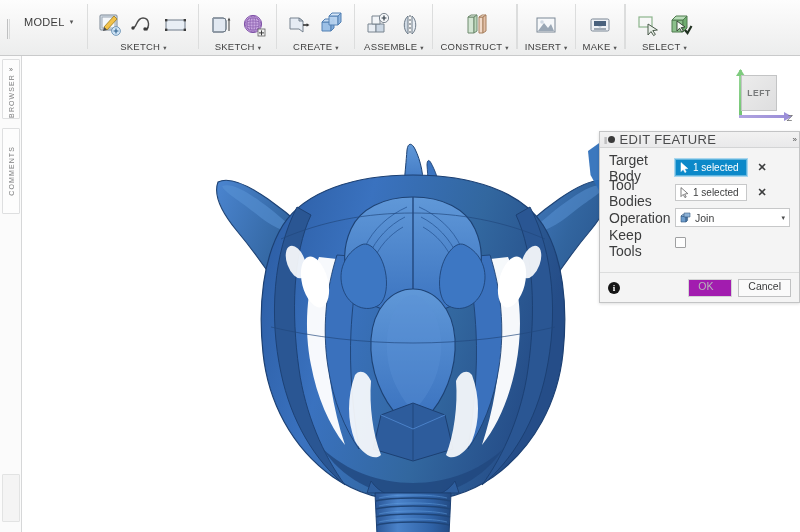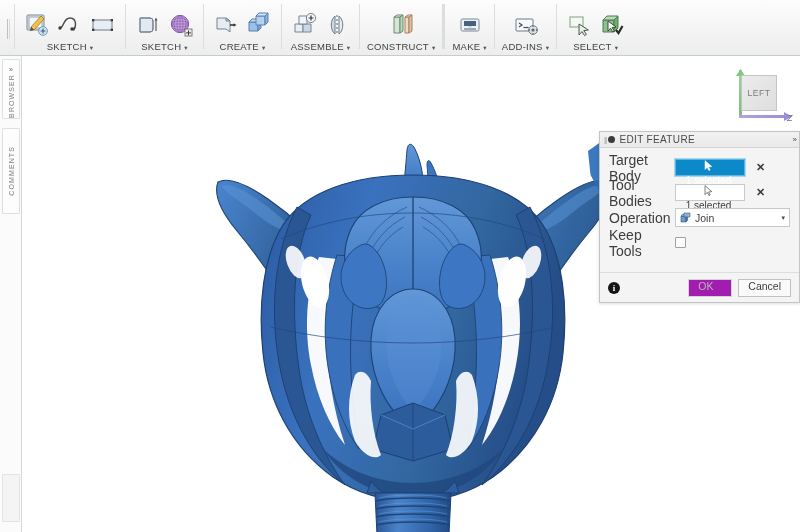--- a/index.html
+++ b/index.html
@@ -74,21 +74,21 @@
     position:absolute; left:23px; top:57px; width:777px; height:475px;
     background:#ffffff; overflow:hidden;
   }
 
   
   .viewcube{ position:absolute; right:5px; top:12px; width:70px; height:58px; }
   .vc-face{
     position:absolute; left:16px; top:6px; width:36px; height:36px;
     background:linear-gradient(135deg,#ececec,#dededf);
     border:1px solid #c3c4c5;
-    display:flex; align-items:center; justify-content:center;
+    display:flex; align-items:center; justify-content:center;font-weight:bold;
   }
   .vc-face span{ font-size:8.5px; color:#77797a; letter-spacing:.6px; }
   .vc-yaxis{ position:absolute; left:14px; top:1px; width:3px; height:48px;
     background:linear-gradient(#9ad89a,#6fc46f); }
   .vc-ytip{ position:absolute; left:11px; top:0px; width:9px; height:7px;
     background:#7ecb7e; clip-path:polygon(50% 0,100% 100%,0 100%); }
   .vc-zaxis{ position:absolute; left:14px; top:46px; width:48px; height:3px;
     background:linear-gradient(90deg,#b0a4e0,#9b8ed8); }
   .vc-ztip{ position:absolute; left:59px; top:43px; width:8px; height:9px;
     background:#9b8ed8; clip-path:polygon(0 0,100% 50%,0 100%); }
@@ -115,32 +115,32 @@
   .dlg-title{
     height:16px; background:linear-gradient(#f2f2f2,#e9e9ea);
     border-bottom:1px solid #d3d4d5;
     display:flex; align-items:center; padding:0 4px;
   }
   .dlg-grip{ font-size:7px; color:#a9aaab; letter-spacing:-1px; margin-right:2px; }
   .dlg-dot{
     width:7px; height:7px; border-radius:50%; background:#3a3a3a; margin-right:4px;
     flex:0 0 auto;
   }
-  .dlg-title .t{ font-size:10px; color:#4a4b4c; letter-spacing:.35px; }
+  .dlg-title .t{ font-size:13px; color:#4a4b4c; letter-spacing:.35px; }
   .dlg-expand{ margin-left:auto; font-size:8px; color:#4d4e4f; letter-spacing:-2px; }
 
   .dlg-body{ padding:7px 9px 0 9px; }
   .row{ display:flex; align-items:center; height:25px; }
   .row > .rl{ width:66px; flex:0 0 auto; font-size:14px; color:#3c3d3e; }
   .row.dim > .rl{ color:#b3b4b5; }
 
   .selbtn{
     height:17px; min-width:70px; display:flex; align-items:center; gap:4px;
     padding:0 7px 0 4px; font-size:10px; border:1px solid #c7c8c9;
-    background:#ffffff; color:#3c3d3e; cursor:pointer;flex-direction:column;
+    background:#ffffff; color:#3c3d3e; cursor:pointer;
   }
   .selbtn.active{ background:#0c89c9; border:1px solid #60b4dd; color:#ffffff;
     box-shadow:0 0 0 1px #a8d6ee; }
   .cursor-ic{ width:9px; height:11px; flex:0 0 auto; }
   .xbtn{
     margin-left:9px; width:13px; height:13px; font-size:11px; line-height:13px;
     text-align:center; color:#3c3d3e; cursor:pointer; font-weight:bold;
   }
   .ddl{
     flex:1; height:19px; background:#fff; border:1px solid #c7c8c9;
@@ -177,20 +177,24 @@
 <body>
 
 <div id="app">
 
   <div class="toolbar">
 
     <div class="grip">
       <i></i>
     </div>
 
+    <div class="wsbtn">
+      <span>MODEL</span>
+      <span class="car">▾</span>
+    </div>
 
     <div class="vsep"></div>
 
     <div class="grp">
       <div class="icons">
         <span class="ic">
             <svg viewBox="0 0 30 30">
           <rect x="5" y="5" width="17" height="15" rx="1" fill="#dfe6ef" stroke="#7b8795"></rect>
           <rect x="7" y="7" width="13" height="11" fill="#f4f7fa" stroke="#9aa6b3"></rect>
           <path d="M9 17 L19 6 L22 9 L12 20 Z" fill="#f2c14a" stroke="#9c7c1c" stroke-width=".8"></path>
@@ -332,20 +336,35 @@
         <span>CONSTRUCT</span>
         <span class="car">▾</span>
       </div>
     </div>
 
     <div class="vsep"></div>
 
 
     <div class="vsep"></div>
 
+    <div class="grp">
+      <div class="icons">
+        <span class="ic">
+            <svg viewBox="0 0 30 30">
+          <rect x="6" y="8" width="18" height="14" fill="#f6f8fa" stroke="#7b8795"></rect>
+          <path d="M7 21 l6 -8 l4 5 l3 -4 l3 7 z" fill="#9aa7b5"></path>
+          <circle cx="11" cy="12" r="1.8" fill="#cfd8e2"></circle>
+        </svg>
+          </span>
+      </div>
+      <div class="lbl">
+        <span>INSERT</span>
+        <span class="car">▾</span>
+      </div>
+    </div>
 
     <div class="vsep"></div>
 
     <div class="grp">
       <div class="icons">
         <span class="ic">
             <svg viewBox="0 0 30 30">
           <rect x="6" y="9" width="18" height="12" rx="1.5" fill="#eef1f5" stroke="#7b8795"></rect>
           <rect x="9" y="11" width="12" height="5" fill="#49617d"></rect>
           <path d="M9 19 h12" stroke="#8b97a4" stroke-width="1.6"></path>
@@ -354,40 +373,20 @@
           </span>
       </div>
       <div class="lbl">
         <span>MAKE</span>
         <span class="car">▾</span>
       </div>
     </div>
 
     <div class="vsep"></div>
 
-    <div class="grp">
-      <div class="icons">
-        <span class="ic">
-            <svg viewBox="0 0 30 30">
-          <rect x="5" y="9" width="17" height="12" rx="1" fill="#f7f9fb" stroke="#6f7b88"></rect>
-          <path d="M8 13 l3 2 l-3 2" fill="none" stroke="#3f4b57" stroke-width="1.2"></path>
-          <path d="M12.5 17.5 h5" stroke="#3f4b57" stroke-width="1.2"></path>
-          <circle cx="22" cy="20" r="4.4" fill="#dcdfe3" stroke="#5a6673" stroke-width=".8"></circle>
-          <circle cx="22" cy="20" r="1.6" fill="#5a6673"></circle>
-          <g stroke="#5a6673" stroke-width="1.3">
-                <path d="M22 15.4v1.4M22 23.2v1.4M17.6 20h1.4M25 20h1.4"></path>
-              </g>
-        </svg>
-          </span>
-      </div>
-      <div class="lbl">
-        <span>ADD-INS</span>
-        <span class="car">▾</span>
-      </div>
-    </div>
 
     <div class="vsep"></div>
 
     <div class="grp">
       <div class="icons">
         <span class="ic">
             <svg viewBox="0 0 30 30">
           <rect x="6" y="7" width="13" height="10" fill="none" stroke="#8cb58c" stroke-width="1.2"></rect>
           <path d="M15 14 L15 25 L18 21.6 L20.6 25.6 L22.4 24.4 L19.8 20.6 L24.4 20 Z" fill="#e9efe9" stroke="#4a5a4a" stroke-width="1"></path>
         </svg>

